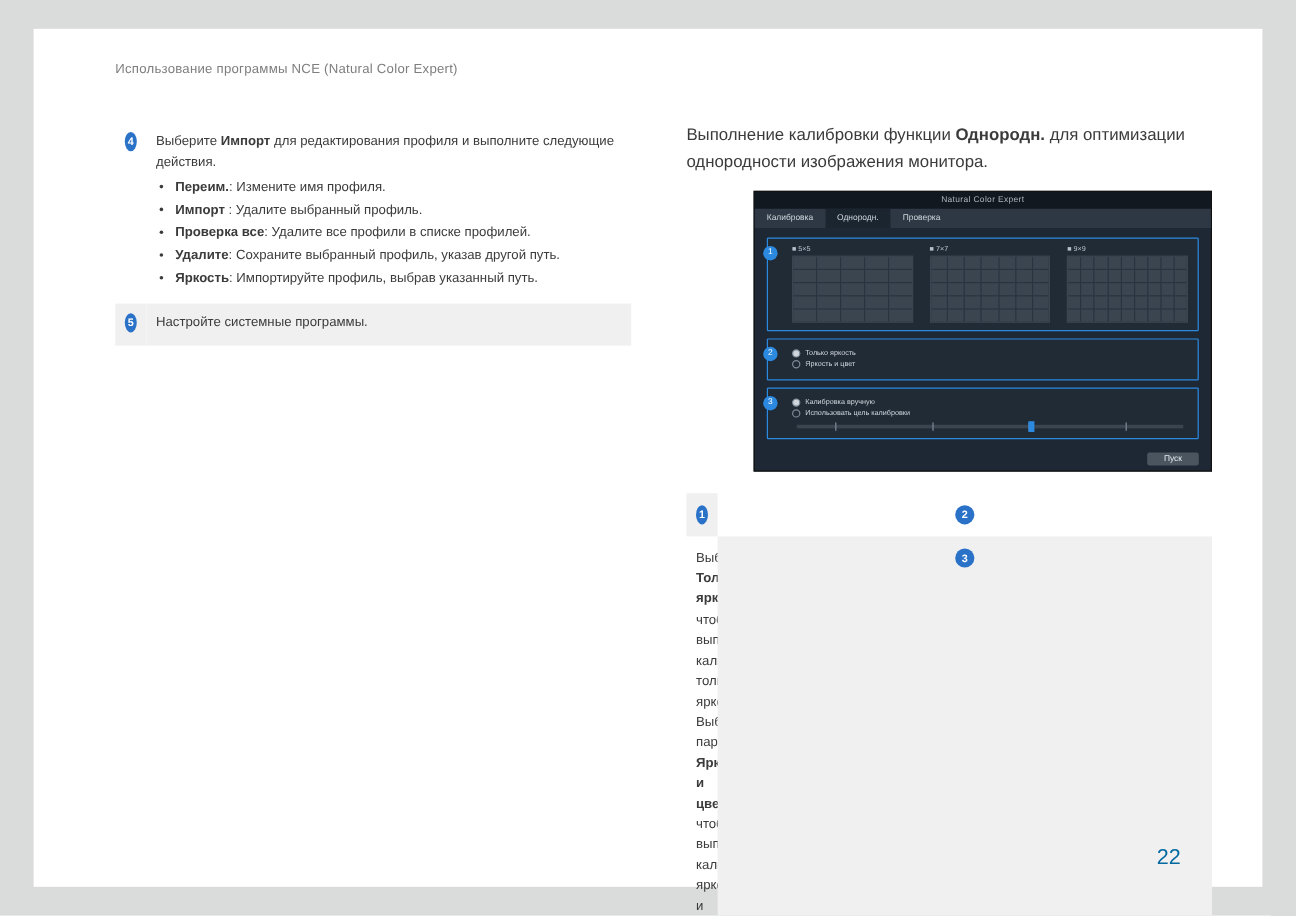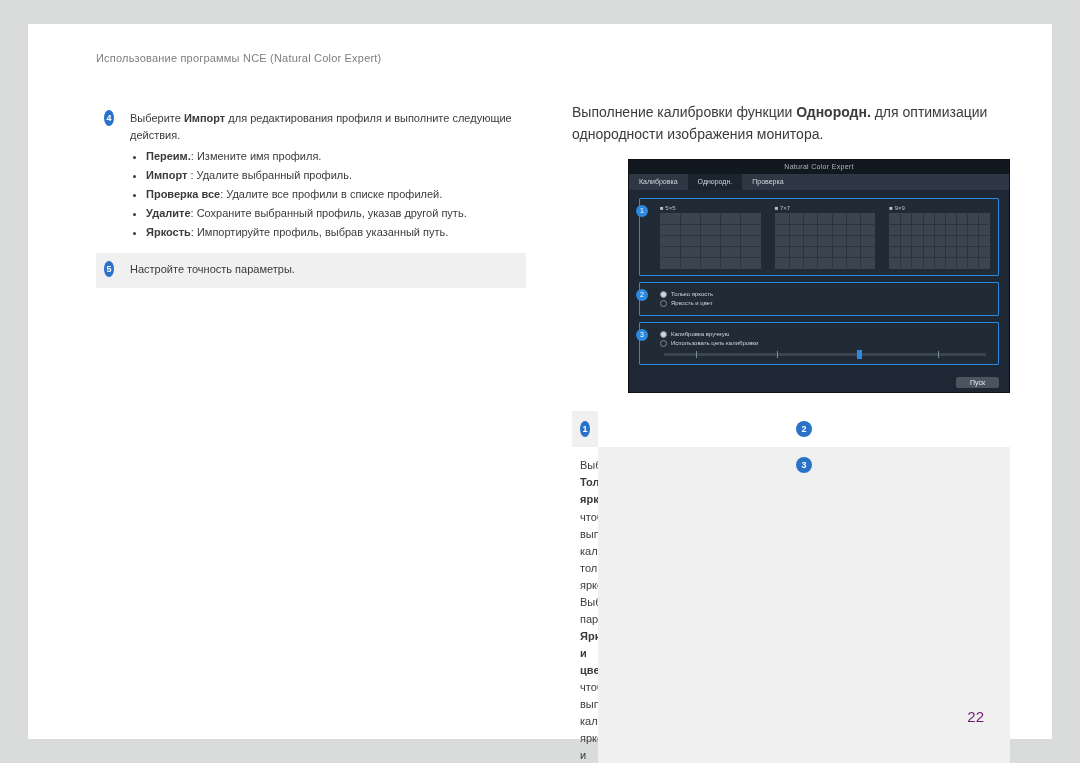--- a/index.html
+++ b/index.html
@@ -67,21 +67,21 @@
   .slider{height:3px;background:#3a4550;position:relative;margin:6px 4px 2px;}
   .slider .notch{position:absolute;top:-2px;width:1px;height:7px;background:#7d8a97;}
   .slider .n1{left:10%;}.slider .n2{left:35%;}.slider .n3{left:60%;}.slider .n4{left:85%;}
   .slider .knob{position:absolute;left:60%;top:-3px;width:5px;height:9px;background:var(--shot-hl);}
   .shot .btnbar{position:absolute;right:10px;bottom:6px;}
   .shot .btn{background:#4a5560;color:#e4e9ee;font-size:7px;padding:2px 14px;border-radius:2px;}
   .notes{display:grid;grid-template-columns:26px 1fr;}
   .notes>div{padding:10px 8px;font-size:11px;line-height:1.55;}
   .notes .rowA{background:var(--light);}
   .notes .rowB{background:transparent;}
-  .pagen{position:absolute;right:68px;bottom:14px;font-size:15px;color:#701a75;}
+  .pagen{position:absolute;right:68px;bottom:14px;font-size:18px;color:#0369a1;}
 </style>
 </head>
 <body>
 
 <div class="paper">
   <div class="chapter">Использование программы NCE (Natural Color Expert)</div>
 
   <div class="cols">
 
     <div class="left">
@@ -95,21 +95,21 @@
               <li><b>Переим.</b>: Измените имя профиля.</li>
               <li><b>Импорт </b>: Удалите выбранный профиль.</li>
               <li><b>Проверка все</b>: Удалите все профили в списке профилей.</li>
               <li><b>Удалите</b>: Сохраните выбранный профиль, указав другой путь.</li>
               <li><b>Яркость</b>: Импортируйте профиль, выбрав указанный путь.</li>
             </ul>
         </div>
         <div class="rowB cnum">
             <span class="circle">5</span>
           </div>
-        <div class="rowB cell">Настройте точность параметры.</div>
+        <div class="rowB cell">Настройте системные программы.</div>
       </div>
     </div>
 
     <div class="right">
       <p class="lead">
         <span>Выполнение калибровки функции </span><b>Однородн.</b><span> для оптимизации однородности изображения монитора.</span>
       </p>
 
       <div class="shot">
         <div class="titlebar">Natural Color Expert</div>

